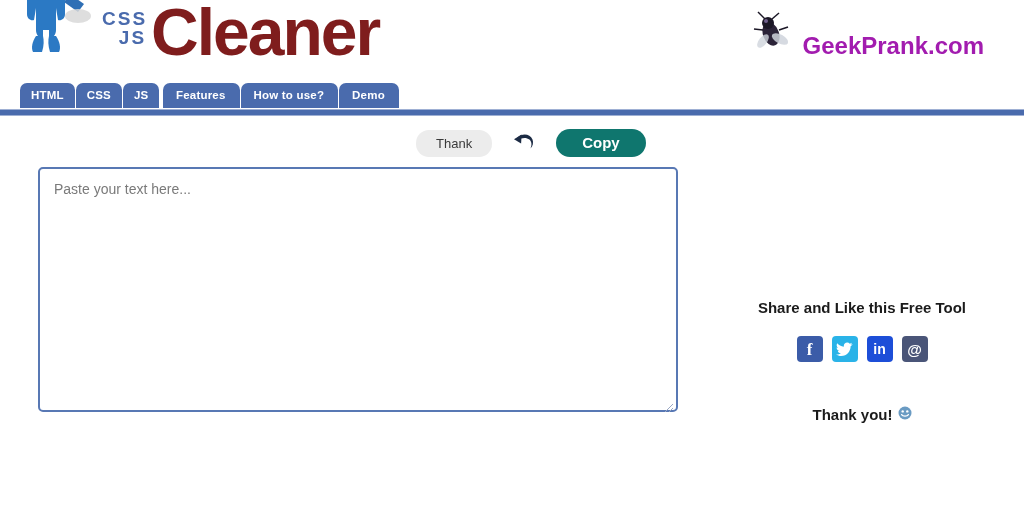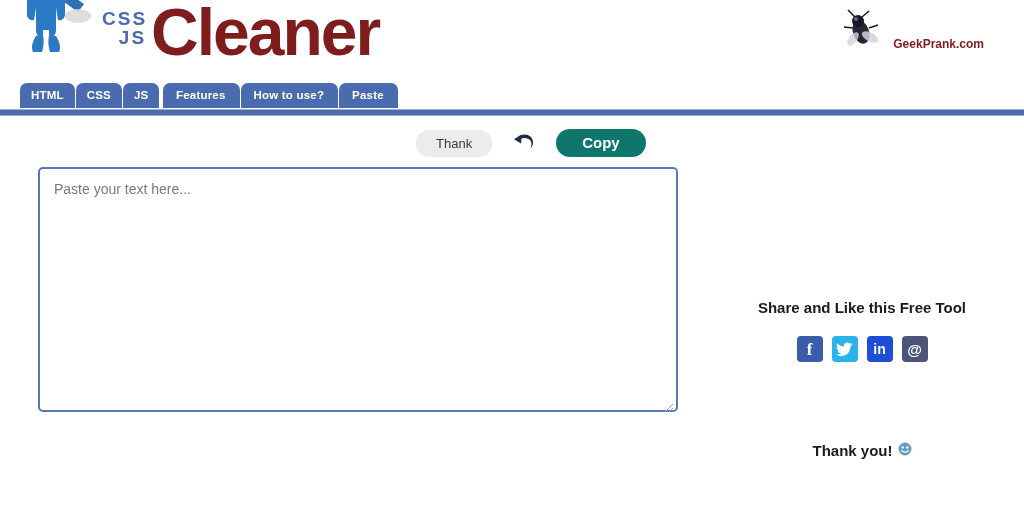--- a/index.html
+++ b/index.html
@@ -73,22 +73,22 @@
     position: absolute;
     right: 40px;
     top: 8px;
     display: flex;
     align-items: center;
     gap: 10px;
   }
   .geekprank-text {
     font-family: "Liberation Sans", sans-serif;
     font-weight: bold;
-    font-size: 12px;
-    color: #7f1d1d;
+    font-size: 24px;
+    color: #a21caf;
     margin-top: 24px;
   }
 
   
   .navbar {
     position: relative;
     height: 32px;
   }
   .tabgroup {
     position: absolute;
@@ -243,21 +243,21 @@
     cursor: pointer;
   }
   .social-glyph {
     color: #ffffff;
     font-weight: bold;
     font-family: "Liberation Sans", sans-serif;
     font-size: 16px;
     line-height: 1;
   }
   .thanks {
-    margin-top: 80px;
+    margin-top: 44px;
     font-size: 15px;
     font-weight: bold;
     color: #1b1b1b;
     font-family: "Liberation Sans", sans-serif;
     display: flex;
     align-items: center;
     justify-content: center;
     gap: 5px;
   }
 </style>
@@ -316,21 +316,21 @@
 
 <div class="navbar">
   <div class="tabgroup left">
     <div class="tab">HTML</div>
     <div class="tab">CSS</div>
     <div class="tab">JS</div>
   </div>
   <div class="tabgroup right">
     <div class="tab wide">Features</div>
     <div class="tab wide">How to use?</div>
-    <div class="tab wide">Paste</div>
+    <div class="tab wide">Demo</div>
   </div>
 </div>
 <div class="navrule"></div>
 <div class="navrule-shadow"></div>
 
 <div class="main">
 
   <div class="editor-col">
 
     <div class="counter-row">

